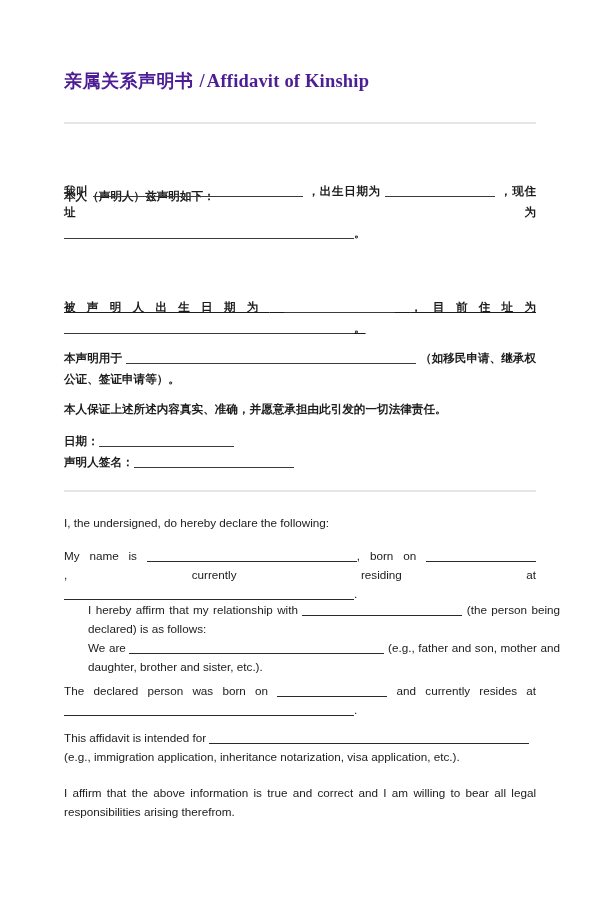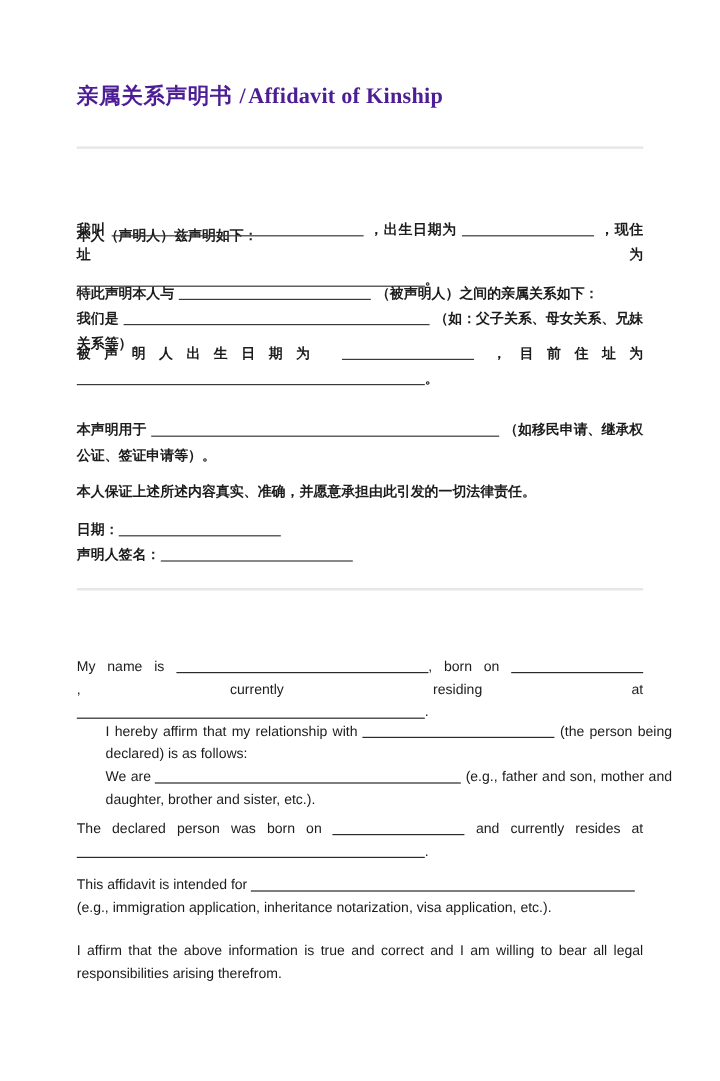--- a/index.html
+++ b/index.html
@@ -138,34 +138,22 @@
       <span class="blank blank-cn w-xl"></span>
       <span>，出生日期为</span>
       <span class="blank blank-cn w-s"></span>
       <span>，现住址为</span>
     </p>
     <p>
       <span class="blank blank-cn w-3xl"></span><span>。</span>
     </p>
   </div>
 
-  <div class="blk cn" style="top:234px;">
-    <p class="plain-last">
-      <span>特此声明本人与</span>
-      <span class="blank blank-cn w-l"></span>
-      <span>（被声明人）之间的亲属关系如下：</span>
-    </p>
-    <p class="plain-last">
-      <span>我们是</span>
-      <span class="blank blank-cn w-2xl"></span>
-      <span>（如：父子关系、母女关系、兄妹关系等）。</span>
-    </p>
-  </div>
-
-  <div class="blk cn" style="top:284px;">
+
+  <div class="blk cn" style="top:297px;text-decoration:underline;">
     <p class="justify-line">
       <span>被声明人出生日期为</span>
       <span class="blank blank-cn w-s"></span>
       <span>，目前住址为</span>
     </p>
     <p>
       <span class="blank blank-cn w-3xl"></span><span>。</span>
     </p>
   </div>
 
@@ -185,20 +173,23 @@
     <p>
       <span>日期：</span><span class="blank blank-cn w-m"></span>
     </p>
     <p>
       <span>声明人签名：</span><span class="blank blank-cn w-l"></span>
     </p>
   </div>
 
   <div class="divider" id="divider-mid"></div>
 
+  <div class="blk en" style="top:513px;">
+    <p>I, the undersigned, do hereby declare the following:</p>
+  </div>
 
   <div class="blk en" style="top:546px;">
     <p class="justify-line">
       <span>My name is</span>
       <span class="blank w-xl"></span><span>, born on</span>
       <span class="blank w-s"></span><span class="nowrap">, currently residing at</span>
     </p>
     <p>
       <span class="blank w-3xl"></span><span>.</span>
     </p>

